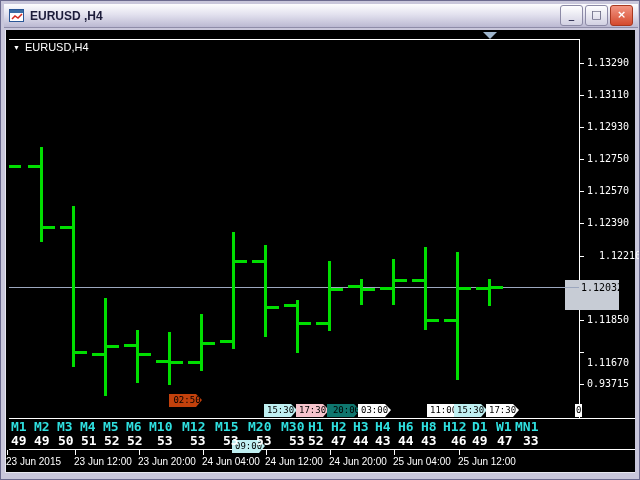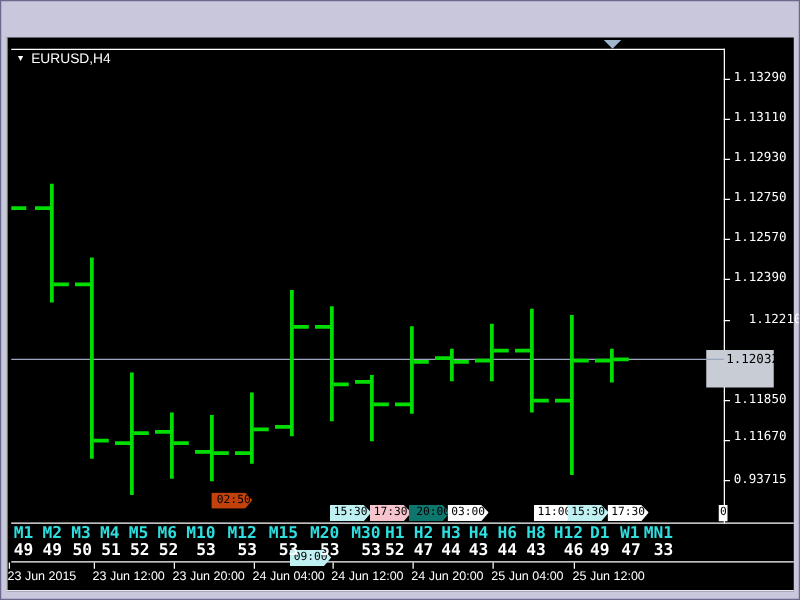--- a/index.html
+++ b/index.html
@@ -37,20 +37,33 @@
   .sans10{font:10px "Liberation Sans",sans-serif;white-space:pre;line-height:12px;}
   .tag{height:13px;width:33px;box-sizing:border-box;color:#000;
     font:9px/13px "DejaVu Sans Mono",monospace;padding-left:3px;white-space:pre;
     clip-path:polygon(0 0,27px 0,33px 6px,27px 13px,0 13px);}
   .tf{font:bold 13px/13px "DejaVu Sans Mono",monospace;white-space:pre;}
 </style>
 </head>
 <body>
 
 <div class="window">
+  <div class="titlebar">
+    <span class="appicon"><svg width="16" height="16" xmlns="http://www.w3.org/2000/svg">
+          <rect x="0.5" y="1.5" width="14" height="12" fill="#FFFFFF" stroke="#2B5797"></rect>
+          <rect x="1" y="2" width="13" height="3" fill="#3A6EA5"></rect>
+          <polyline points="3,11 6,8 9,10 13,6" stroke="#D42A1E" fill="none" stroke-width="1.5"></polyline>
+        </svg></span>
+    <span class="title">EURUSD ,H4</span>
+    <span class="winbtns">
+      <span class="wbtn">_</span>
+      <span class="wbtn">□</span>
+      <span class="wbtn close">×</span>
+    </span>
+  </div>
 
   <div class="client"></div>
 
   <div id="layer">
     <div class="line line-top"></div>
     <div class="line line-axis"></div>
     <div class="line line-sep1"></div>
     <div class="line line-sep2"></div>
 
     <div class="chart-label">
@@ -122,21 +135,21 @@
       <div class="mono10" style="left: 586px; top: 152px; color: rgb(255, 255, 255);">1.12750</div>
       <div style="left: 578px; top: 190px; width: 5px; height: 1px; background: rgb(255, 255, 255);"></div>
       <div class="mono10" style="left: 586px; top: 184px; color: rgb(255, 255, 255);">1.12570</div>
       <div style="left: 578px; top: 222px; width: 5px; height: 1px; background: rgb(255, 255, 255);"></div>
       <div class="mono10" style="left: 586px; top: 216px; color: rgb(255, 255, 255);">1.12390</div>
       <div style="left: 578px; top: 255px; width: 5px; height: 1px; background: rgb(255, 255, 255);"></div>
       <div class="mono10" style="left: 586px; top: 249px; color: rgb(255, 255, 255); margin-left: 12px;">1.12210</div>
       <div style="left: 578px; top: 319px; width: 5px; height: 1px; background: rgb(255, 255, 255);"></div>
       <div class="mono10" style="left: 586px; top: 313px; color: rgb(255, 255, 255);">1.11850</div>
       <div style="left: 578px; top: 351px; width: 5px; height: 1px; background: rgb(255, 255, 255);"></div>
-      <div class="mono10" style="left: 586px; top: 343px; color: rgb(255, 255, 255); text-align: right;">1.11670</div>
+      <div class="mono10" style="left: 586px; top: 356px; color: rgb(255, 255, 255); text-align: right;">1.11670</div>
       <div style="left: 578px; top: 383px; width: 5px; height: 1px; background: rgb(255, 255, 255);"></div>
       <div class="mono10" style="left: 586px; top: 377px; color: rgb(255, 255, 255);">0.93715</div>
       <div style="left: 6px; top: 449px; width: 1px; height: 5px; background: rgb(255, 255, 255);"></div>
       <div class="sans10" style="left: 5px; top: 455px; color: rgb(255, 255, 255);">23 Jun 2015</div>
       <div style="left: 74px; top: 449px; width: 1px; height: 5px; background: rgb(255, 255, 255);"></div>
       <div class="sans10" style="left: 73px; top: 455px; color: rgb(255, 255, 255);">23 Jun 12:00</div>
       <div style="left: 138px; top: 449px; width: 1px; height: 5px; background: rgb(255, 255, 255);"></div>
       <div class="sans10" style="left: 137px; top: 455px; color: rgb(255, 255, 255);">23 Jun 20:00</div>
       <div style="left: 202px; top: 449px; width: 1px; height: 5px; background: rgb(255, 255, 255);"></div>
       <div class="sans10" style="left: 201px; top: 455px; color: rgb(255, 255, 255);">24 Jun 04:00</div>

